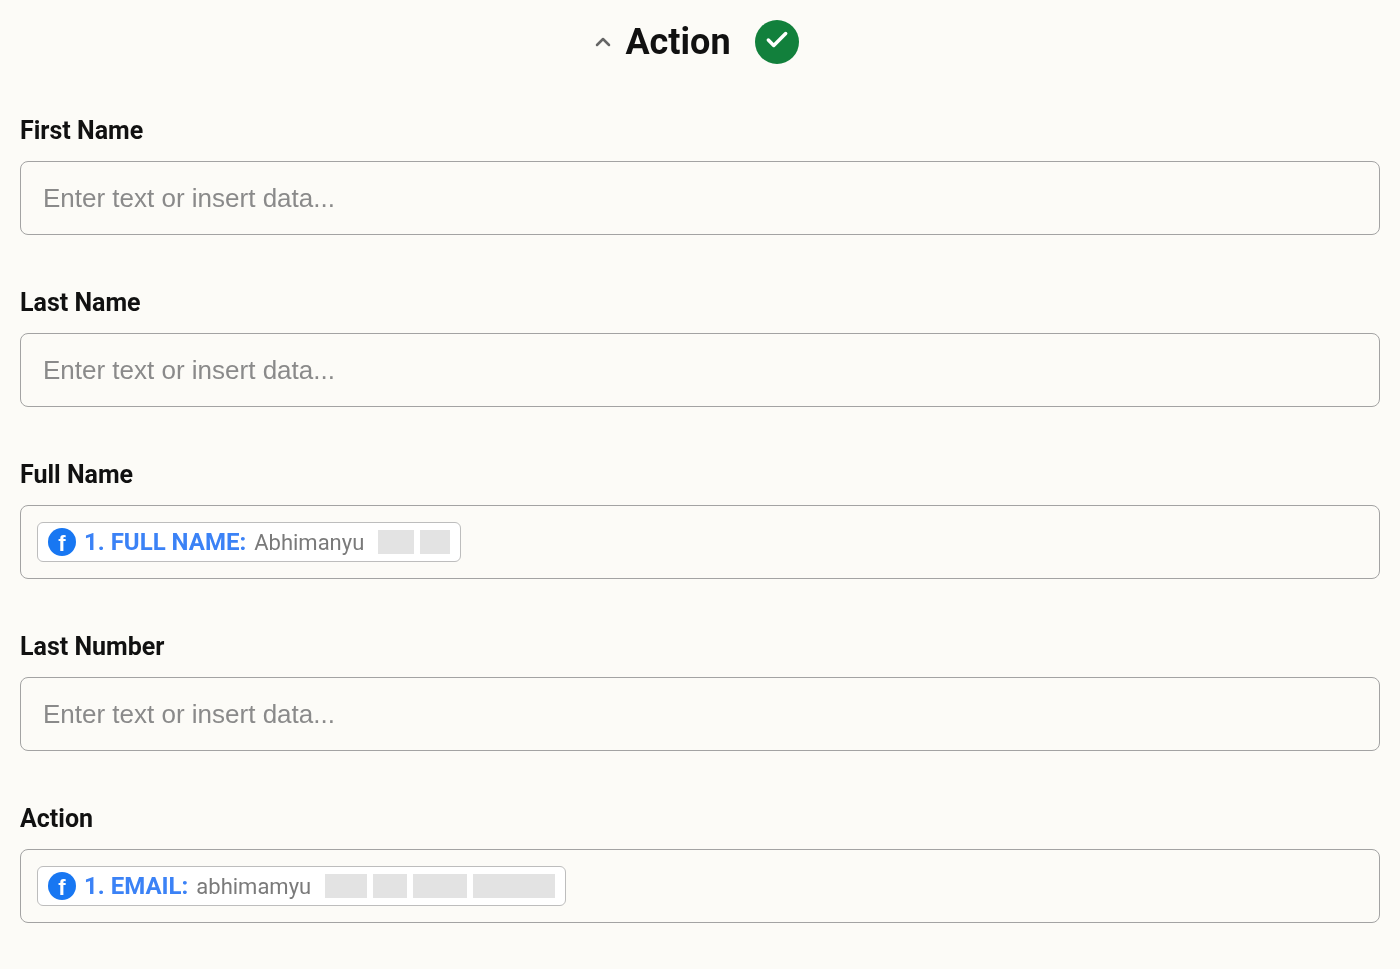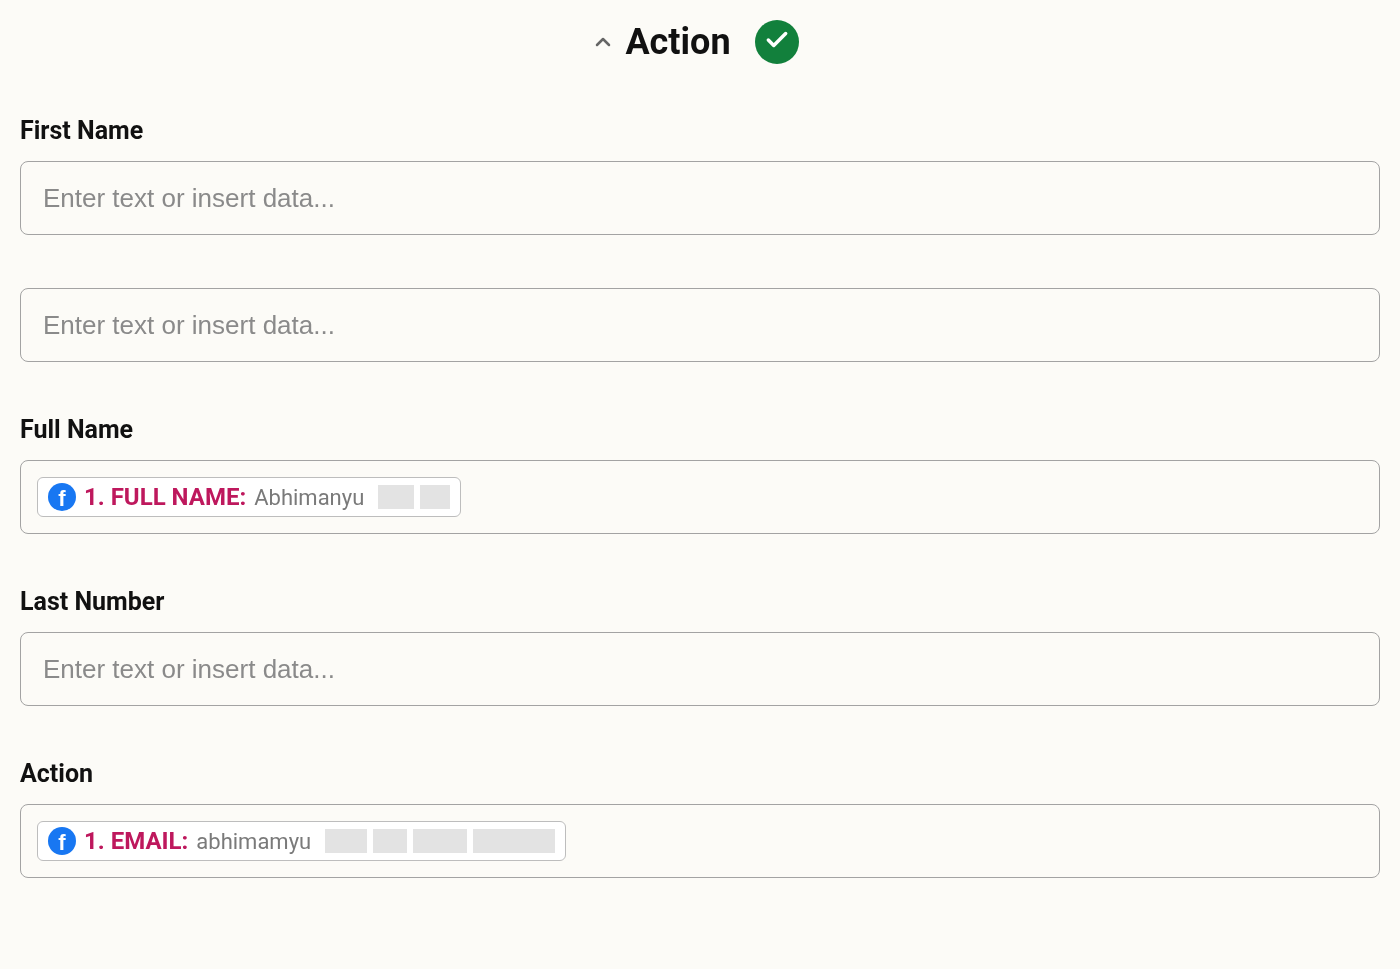--- a/index.html
+++ b/index.html
@@ -102,21 +102,21 @@
       color: #fff;
       font-weight: 700;
       font-size: 22px;
       font-family: Arial, sans-serif;
       line-height: 1;
       transform: translateY(2px);
     }
     .pill-label {
       font-size: 24px;
       font-weight: 700;
-      color: #be185d;
+      color: #3b82f6;
       white-space: nowrap;
     }
     .pill-value {
       font-size: 22px;
       font-weight: 400;
       color: #7a7a7a;
       white-space: nowrap;
     }
     .redaction {
       display: inline-flex;
@@ -150,20 +150,21 @@
     </span>
   </div>
 </div>
 
 <div class="form-group">
   <label class="form-label">First Name</label>
   <input type="text" class="text-input" placeholder="Enter text or insert data..." style="">
 </div>
 
 <div class="form-group">
+  <label class="form-label">Last Name</label>
   <input type="text" class="text-input" placeholder="Enter text or insert data..." style="">
 </div>
 
 <div class="form-group">
   <label class="form-label">Full Name</label>
   <div class="pill-input">
     <span class="data-pill">
       <span class="fb-icon">
           <span class="fb-f">f</span>
         </span>

